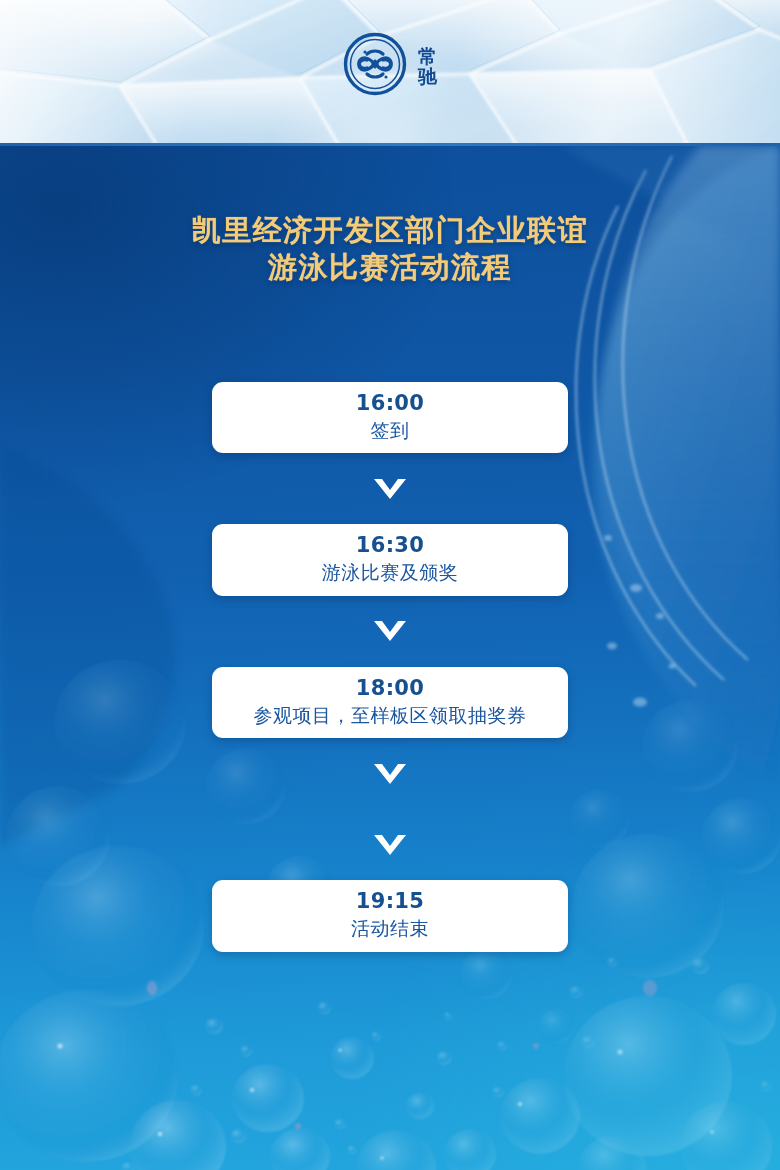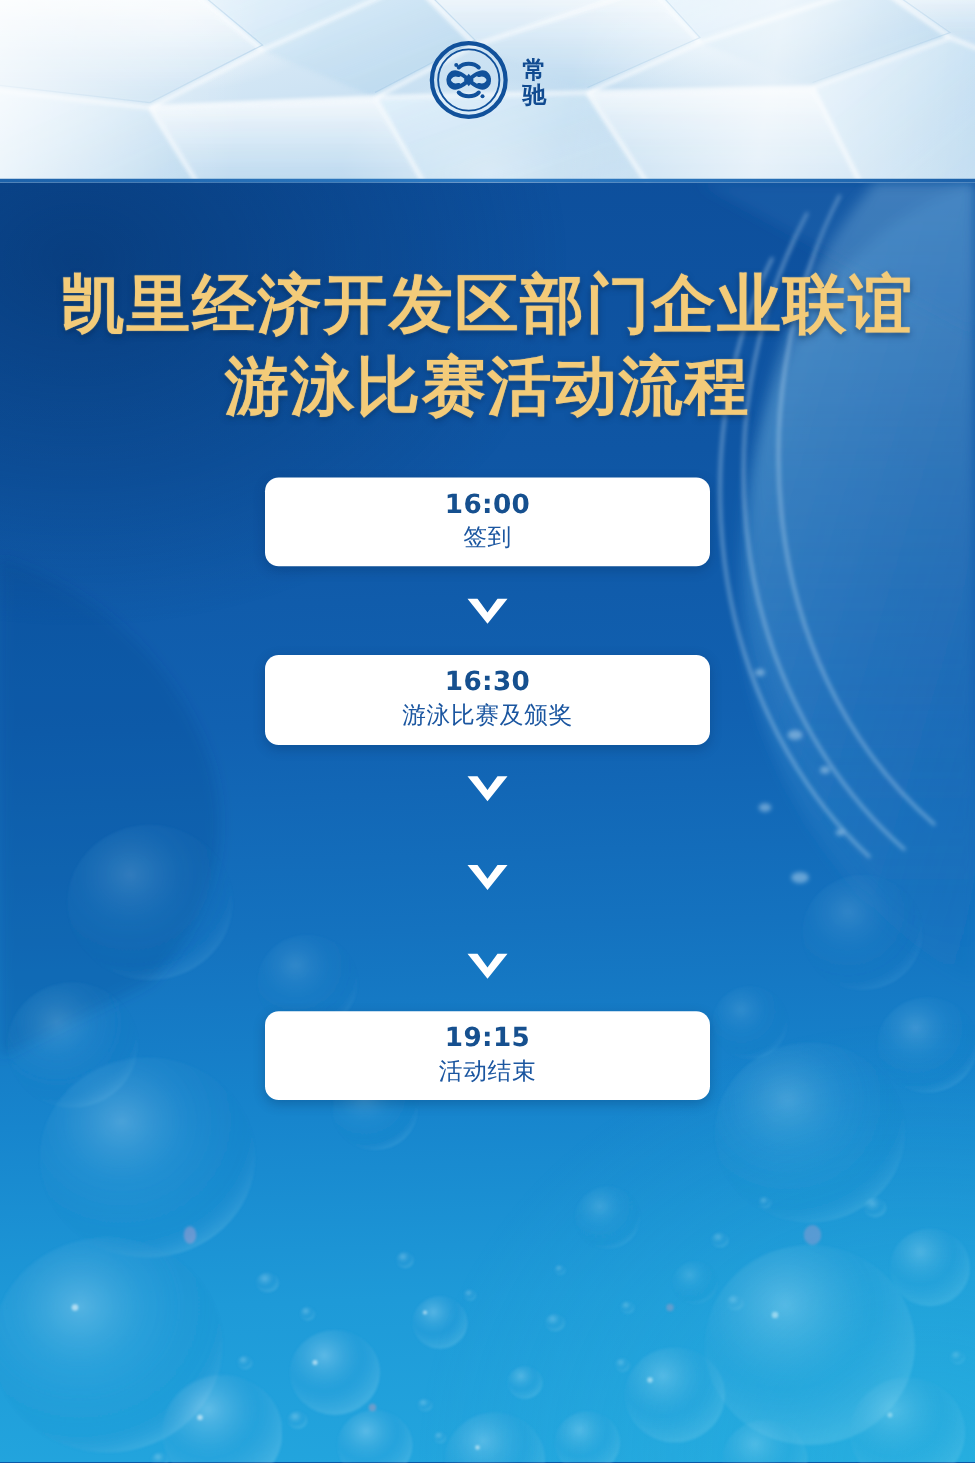--- a/index.html
+++ b/index.html
@@ -101,21 +101,21 @@
   .bubbles svg { display:block; width:780px; height:1024px; }
 
   
   .title-block {
     position:absolute; left:0; top:212px; width:780px;
     text-align:center;
   }
   .title-line {
     font-family:"DejaVu Sans","Liberation Sans",sans-serif;
     font-weight:700;
-    font-size:51px; line-height:1.28;
+    font-size:29px; line-height:1.28;
     letter-spacing:1.5px;
     color:#f3cb79;
     text-shadow:0 2px 5px rgba(4,38,82,.55), 0 0 1px rgba(250,220,160,.9);
   }
 
   
   .timeline {
     position:absolute; left:212px; top:358px;
     width:356px;
     margin-top:24px;
@@ -402,20 +402,24 @@
     </div>
 
     <div class="step-gap">
       <span class="chev">
         <svg viewBox="0 0 36 24" xmlns="http://www.w3.org/2000/svg">
           <path d="M2,2 L10,2 L18,13 L26,2 L34,2 L18,22 Z" fill="#ffffff"></path>
         </svg>
       </span>
     </div>
 
+    <div class="step-card">
+      <div class="step-time">18:00</div>
+      <div class="step-desc">参观项目，至样板区领取抽奖券</div>
+    </div>
 
     <div class="step-gap">
       <span class="chev">
         <svg viewBox="0 0 36 24" xmlns="http://www.w3.org/2000/svg">
           <path d="M2,2 L10,2 L18,13 L26,2 L34,2 L18,22 Z" fill="#ffffff"></path>
         </svg>
       </span>
     </div>
 
 

